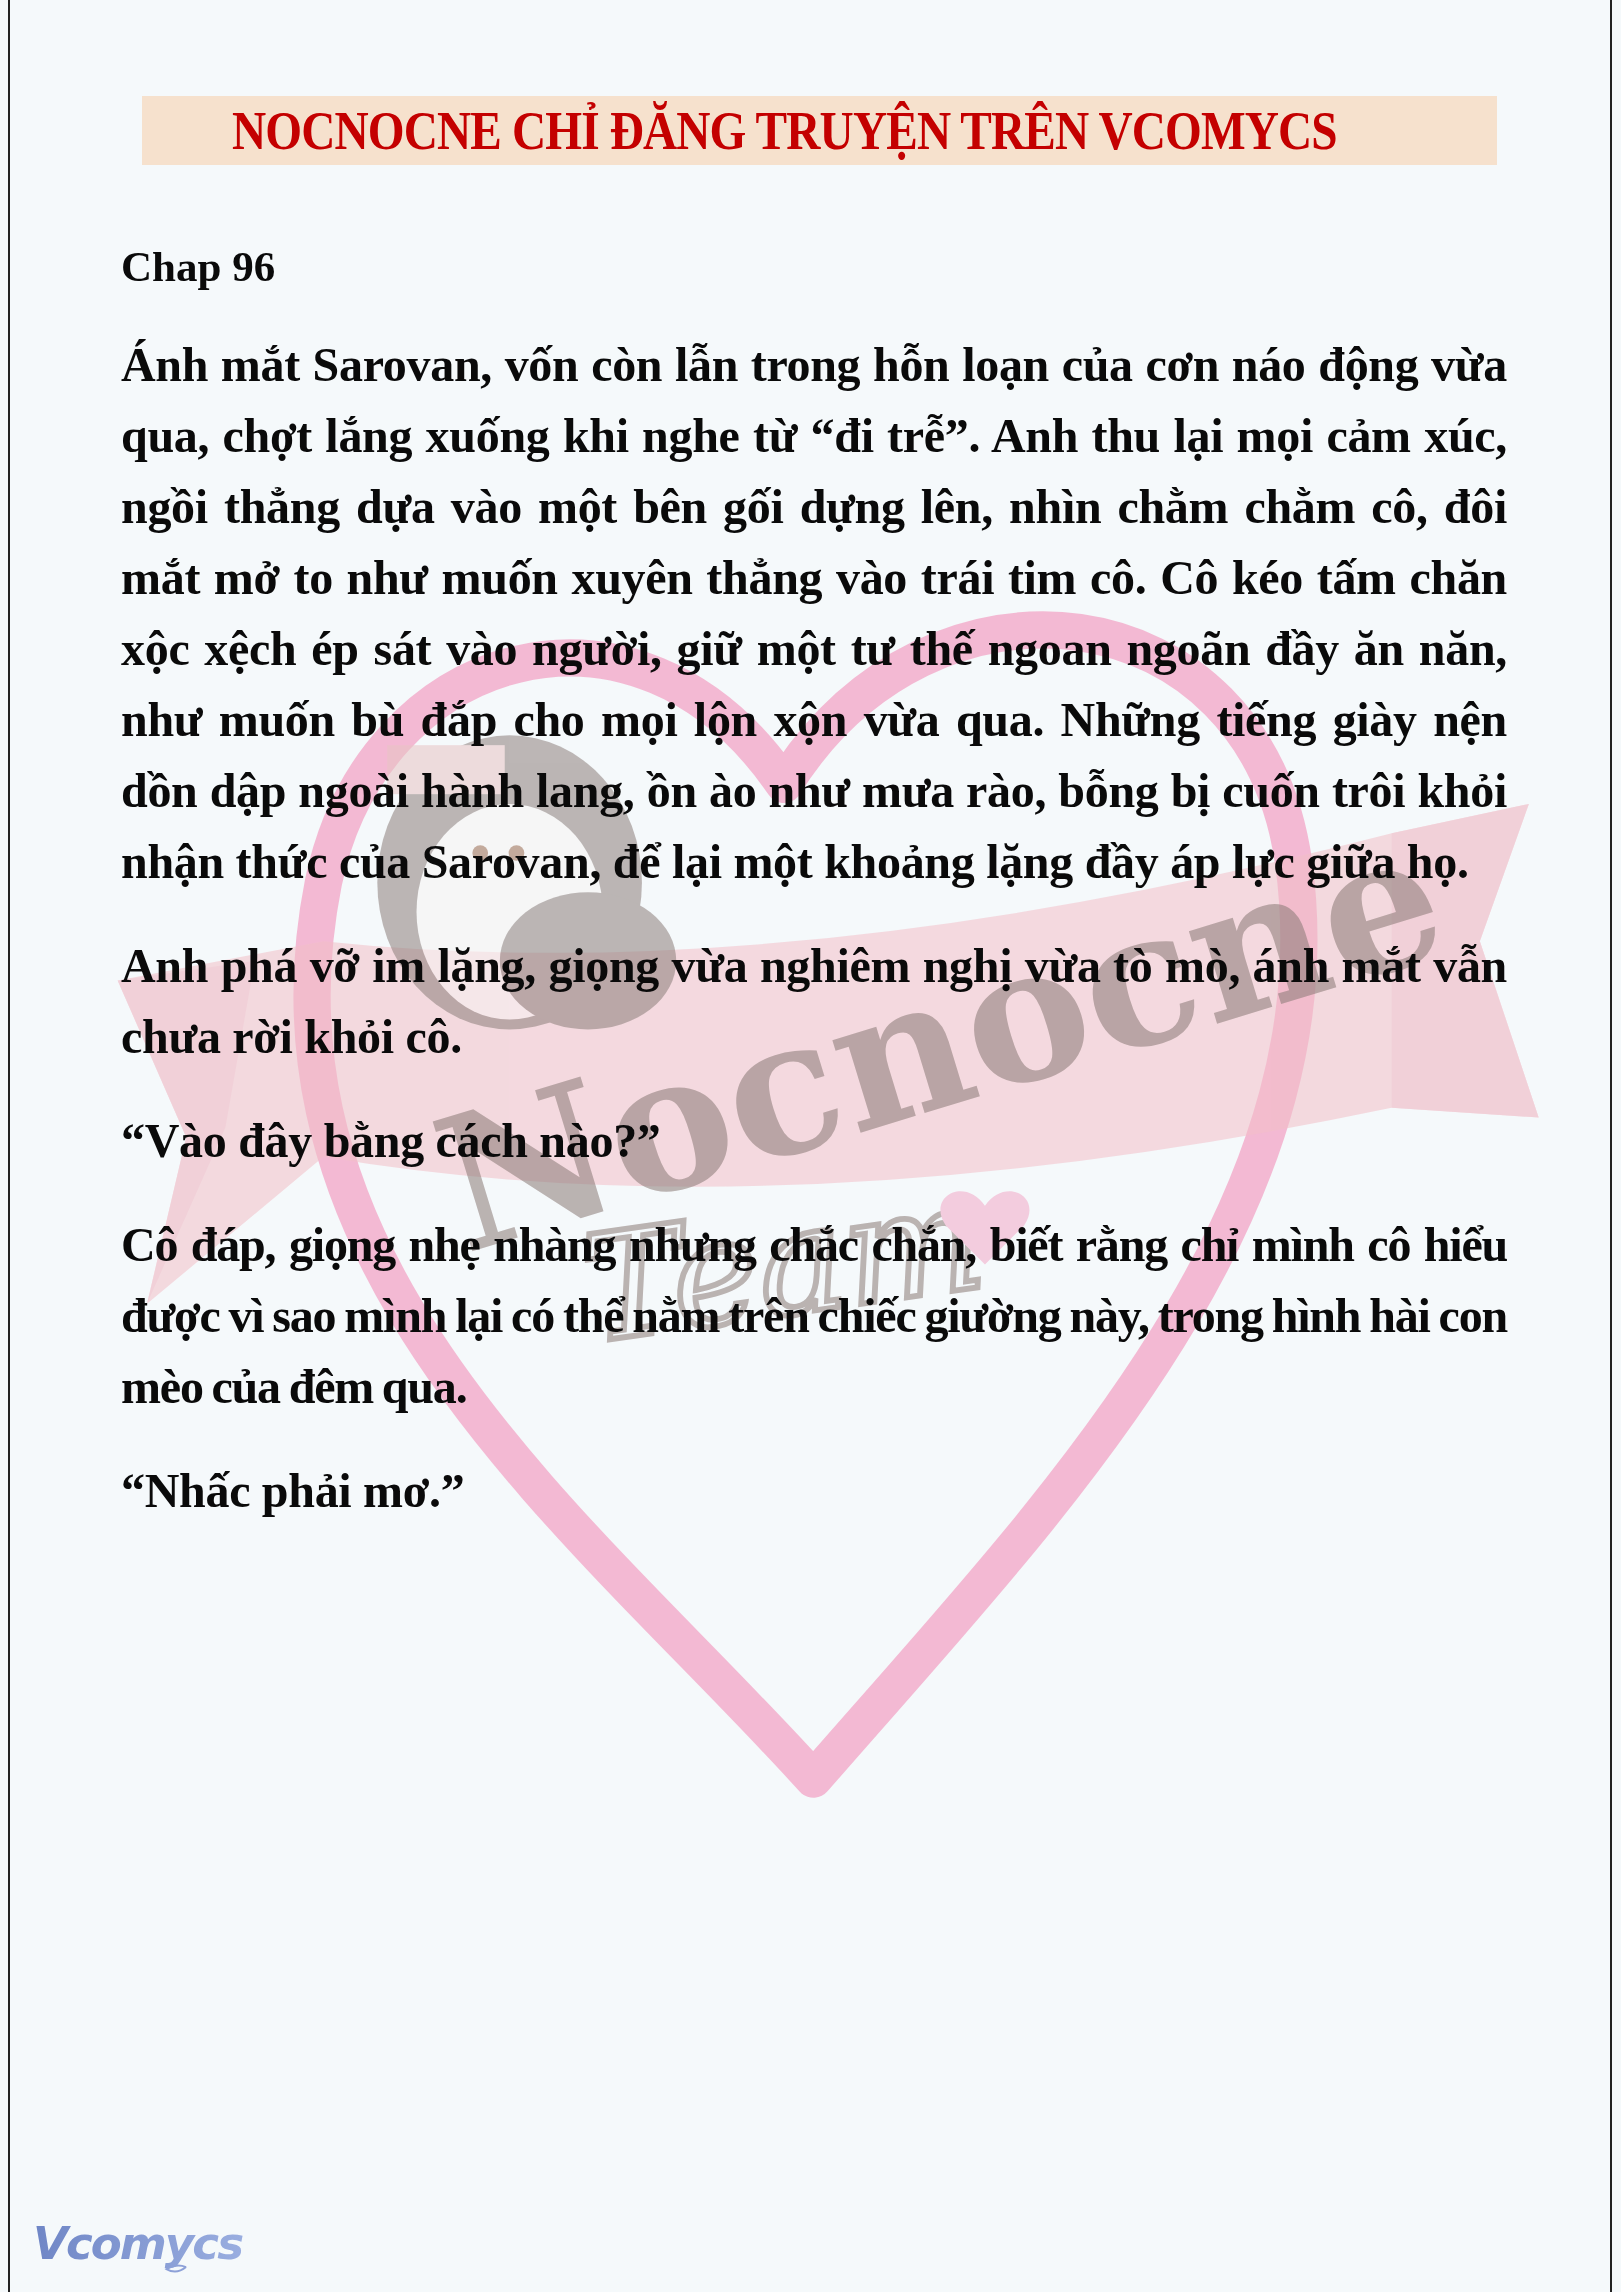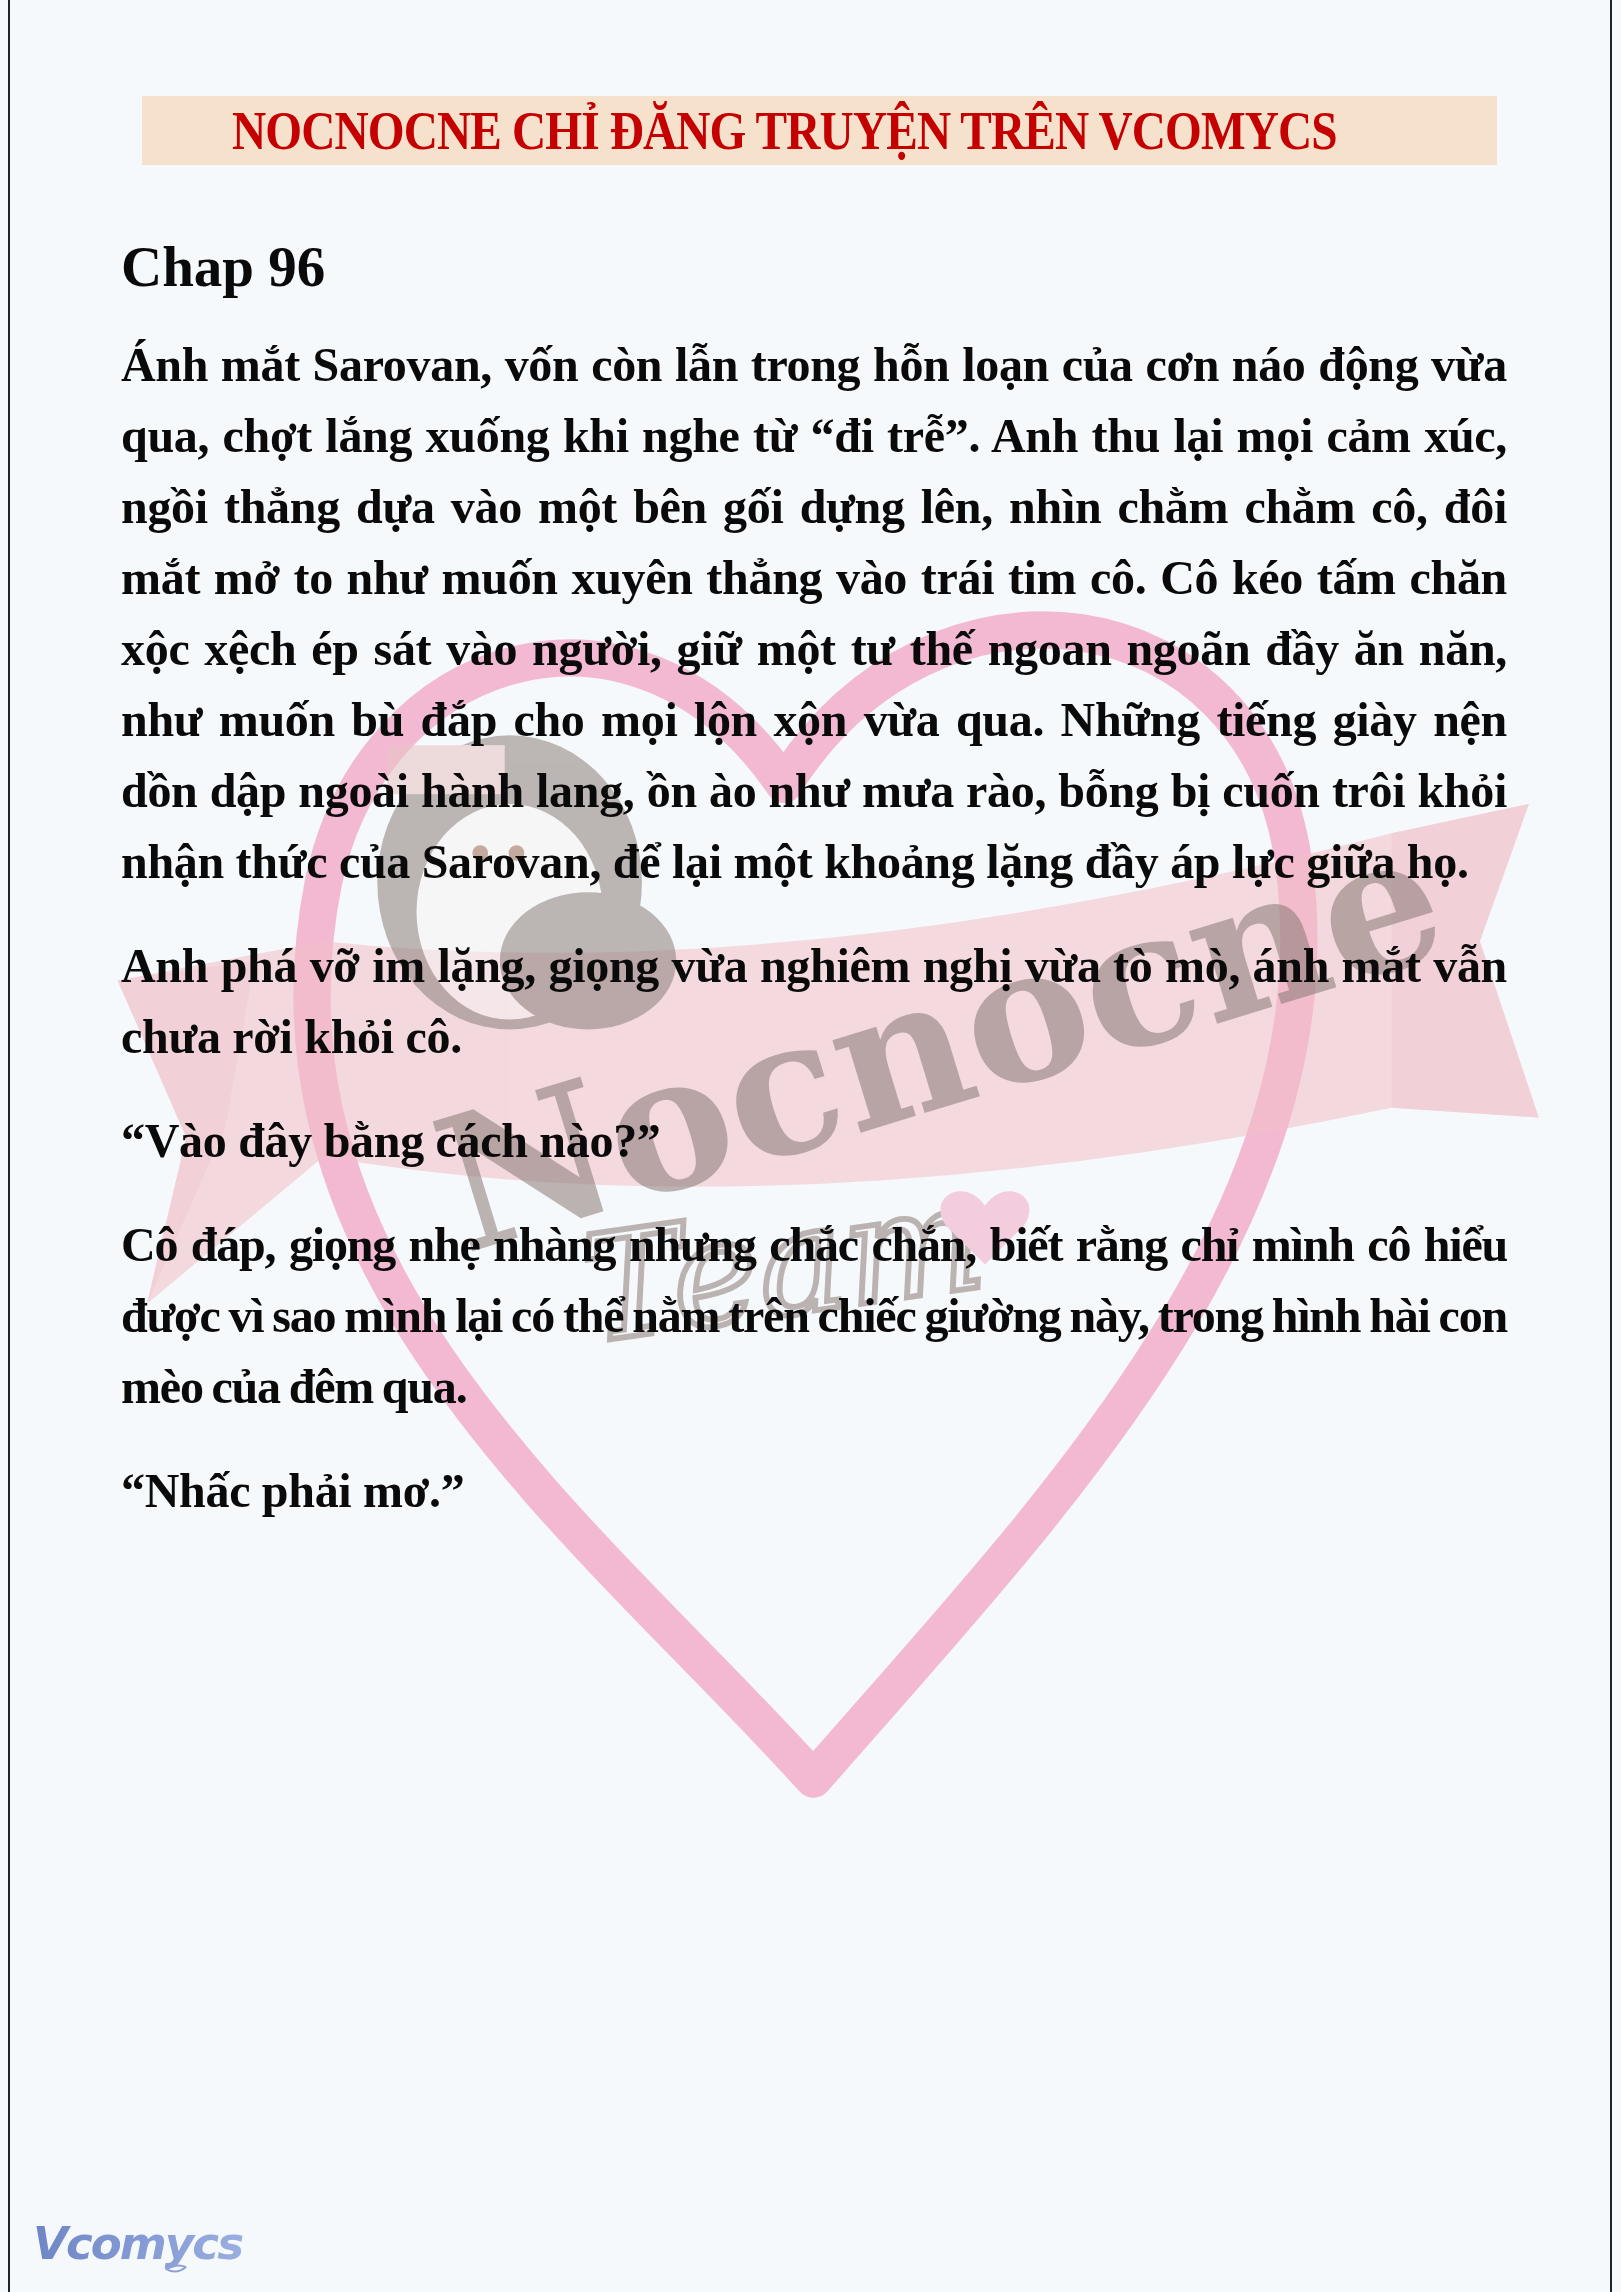--- a/index.html
+++ b/index.html
@@ -24,21 +24,21 @@
   .title-text {
     color: #c40000; font-weight: bold; font-size: 55px; letter-spacing: -1px;
     font-family: "Liberation Serif", "DejaVu Serif", serif;
     transform: scaleX(0.86); white-space: nowrap;
   }
   .content {
     position: absolute; left: 121px; top: 231px; width: 1386px;
     color: #0a0a0a; font-weight: bold;
   }
   .chapter {
-    font-size: 57px; line-height: 71px; margin: 0 0 27.4px 0;
+    font-size: 43px; line-height: 71px; margin: 0 0 27.4px 0;
   }
   .para {
     font-size: 48px; line-height: 71px; margin: 0 0 33px 0;
     text-align: justify; text-align-last: left;
     letter-spacing: -0.3px;
   }
   .para.tight { letter-spacing: -1.2px; word-spacing: -2px; }
   .logo {
     position: absolute; left: 29px; top: 2210px; width: 216px; height: 69px;
   }

